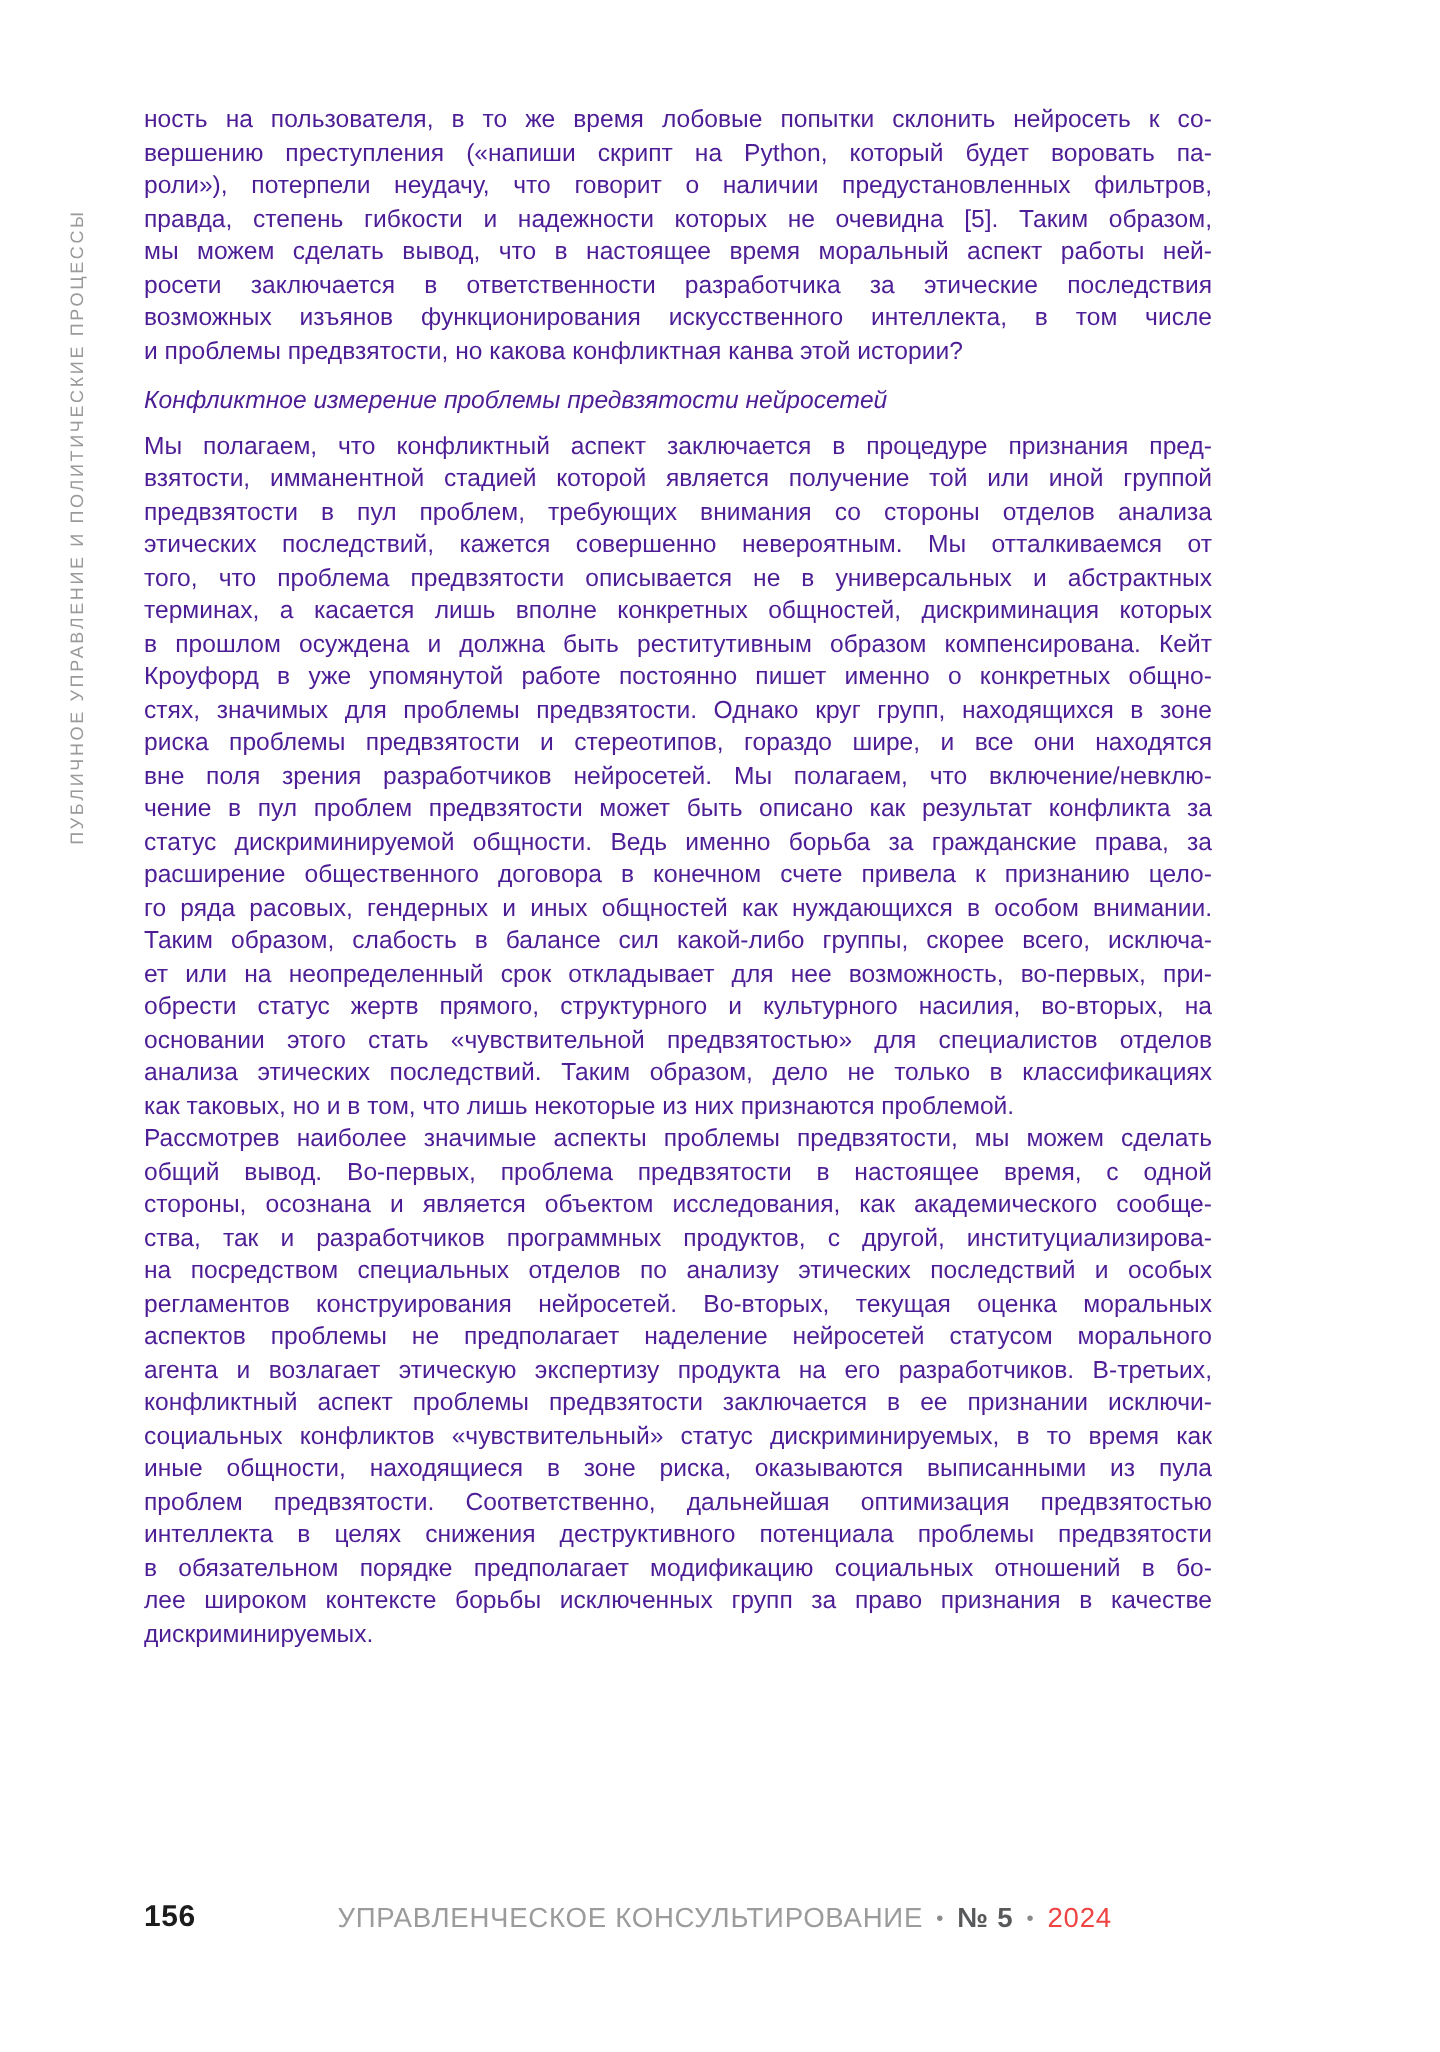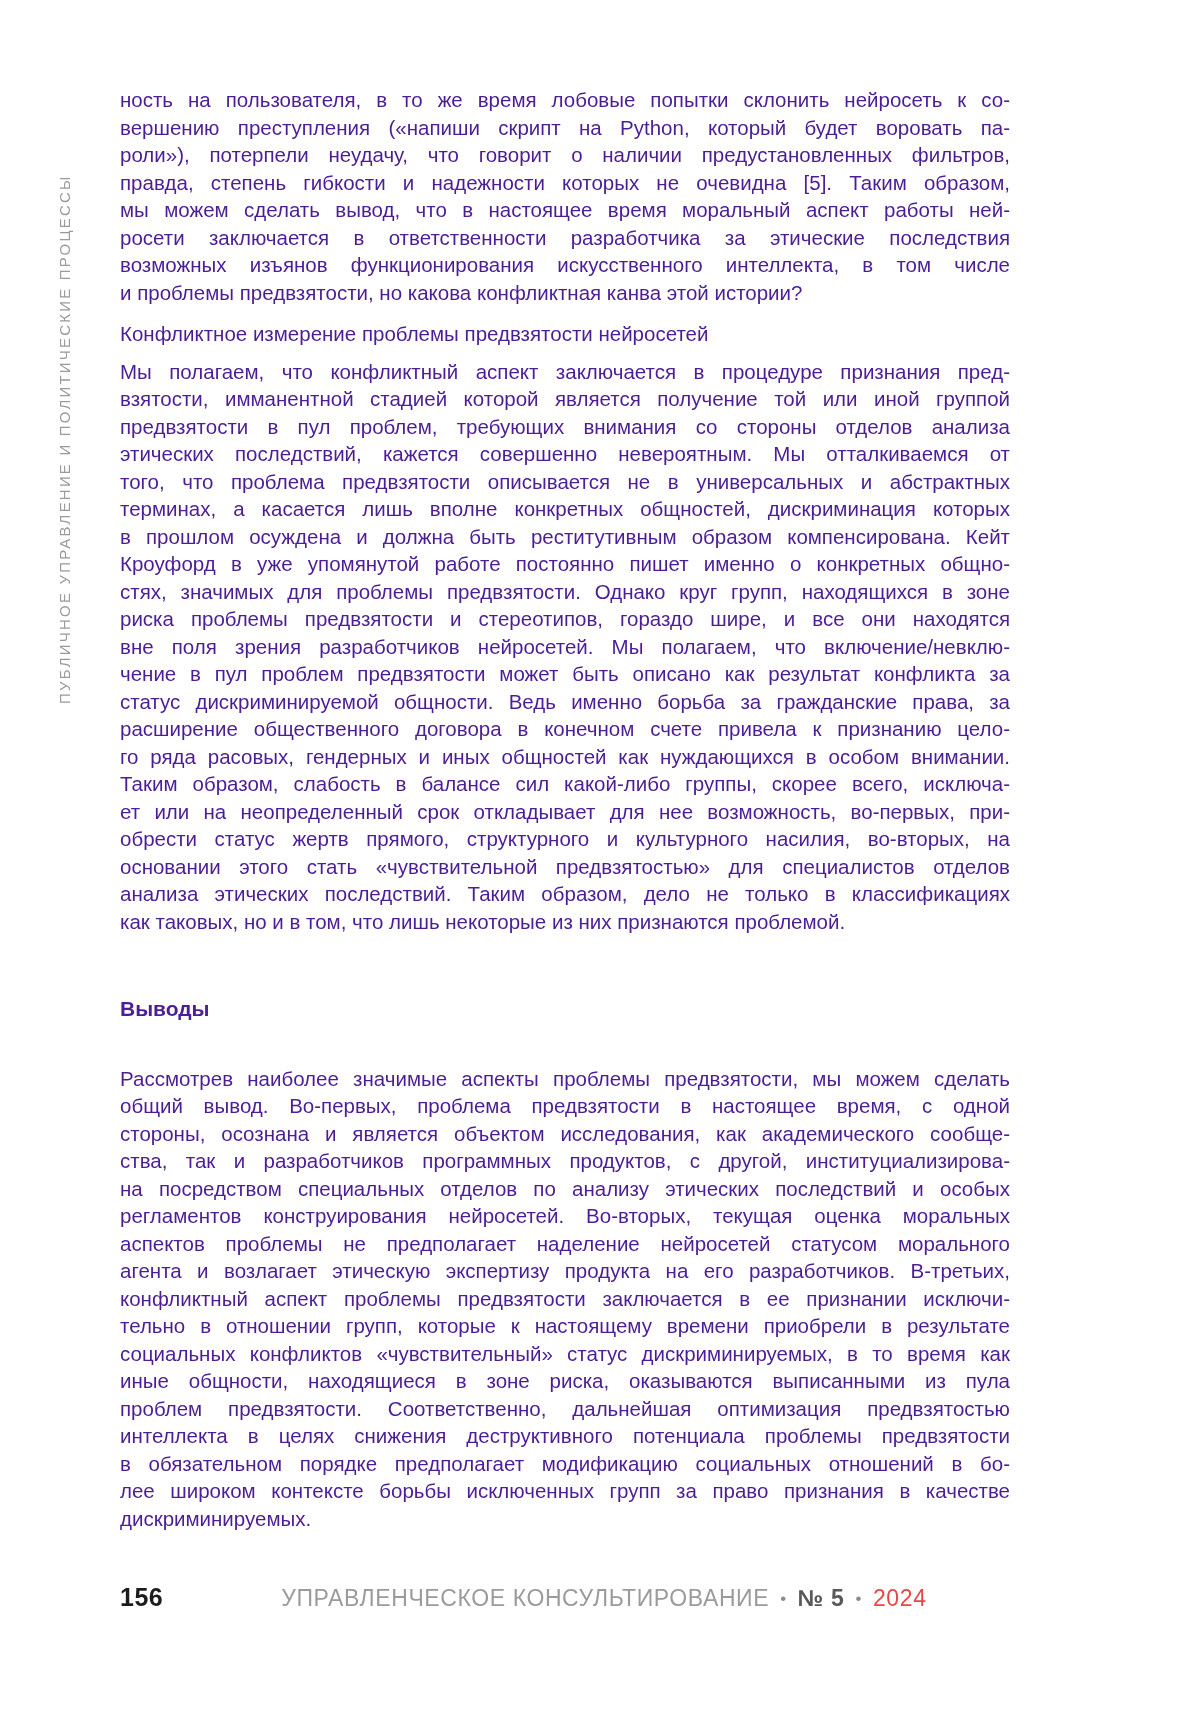--- a/index.html
+++ b/index.html
@@ -46,20 +46,21 @@
   }
   .para { margin: 0; }
   .para .line {
     text-align: justify;
     text-align-last: justify;
   }
   .para .line:last-child {
     text-align-last: left;
   }
   .heading-italic {
+    font-style: italic;
     margin-top: 14px;
     margin-bottom: 10px;
   }
   .heading-bold {
     font-weight: bold;
     margin-top: 60px;
     margin-bottom: 42px;
     font-size: 21px;
   }
 
@@ -140,33 +141,31 @@
       <div class="line">расширение общественного договора в конечном счете привела к признанию цело-</div>
       <div class="line">го ряда расовых, гендерных и иных общностей как нуждающихся в особом внимании.</div>
       <div class="line">Таким образом, слабость в балансе сил какой-либо группы, скорее всего, исключа-</div>
       <div class="line">ет или на неопределенный срок откладывает для нее возможность, во-первых, при-</div>
       <div class="line">обрести статус жертв прямого, структурного и культурного насилия, во-вторых, на</div>
       <div class="line">основании этого стать «чувствительной предвзятостью» для специалистов отделов</div>
       <div class="line">анализа этических последствий. Таким образом, дело не только в классификациях</div>
       <div class="line">как таковых, но и в том, что лишь некоторые из них признаются проблемой.</div>
     </div>
 
-  <div class="heading-bold">Выводы</div>
 
   <div class="para">
       <div class="line">Рассмотрев наиболее значимые аспекты проблемы предвзятости, мы можем сделать</div>
       <div class="line">общий вывод. Во-первых, проблема предвзятости в настоящее время, с одной</div>
       <div class="line">стороны, осознана и является объектом исследования, как академического сообще-</div>
       <div class="line">ства, так и разработчиков программных продуктов, с другой, институциализирова-</div>
       <div class="line">на посредством специальных отделов по анализу этических последствий и особых</div>
       <div class="line">регламентов конструирования нейросетей. Во-вторых, текущая оценка моральных</div>
       <div class="line">аспектов проблемы не предполагает наделение нейросетей статусом морального</div>
       <div class="line">агента и возлагает этическую экспертизу продукта на его разработчиков. В-третьих,</div>
       <div class="line">конфликтный аспект проблемы предвзятости заключается в ее признании исключи-</div>
-      <div class="line">тельно в отношении групп, которые к настоящему времени приобрели в результате</div>
       <div class="line">социальных конфликтов «чувствительный» статус дискриминируемых, в то время как</div>
       <div class="line">иные общности, находящиеся в зоне риска, оказываются выписанными из пула</div>
       <div class="line">проблем предвзятости. Соответственно, дальнейшая оптимизация предвзятостью</div>
       <div class="line">интеллекта в целях снижения деструктивного потенциала проблемы предвзятости</div>
       <div class="line">в обязательном порядке предполагает модификацию социальных отношений в бо-</div>
       <div class="line">лее широком контексте борьбы исключенных групп за право признания в качестве</div>
       <div class="line">дискриминируемых.</div>
     </div>
 </div>
 

